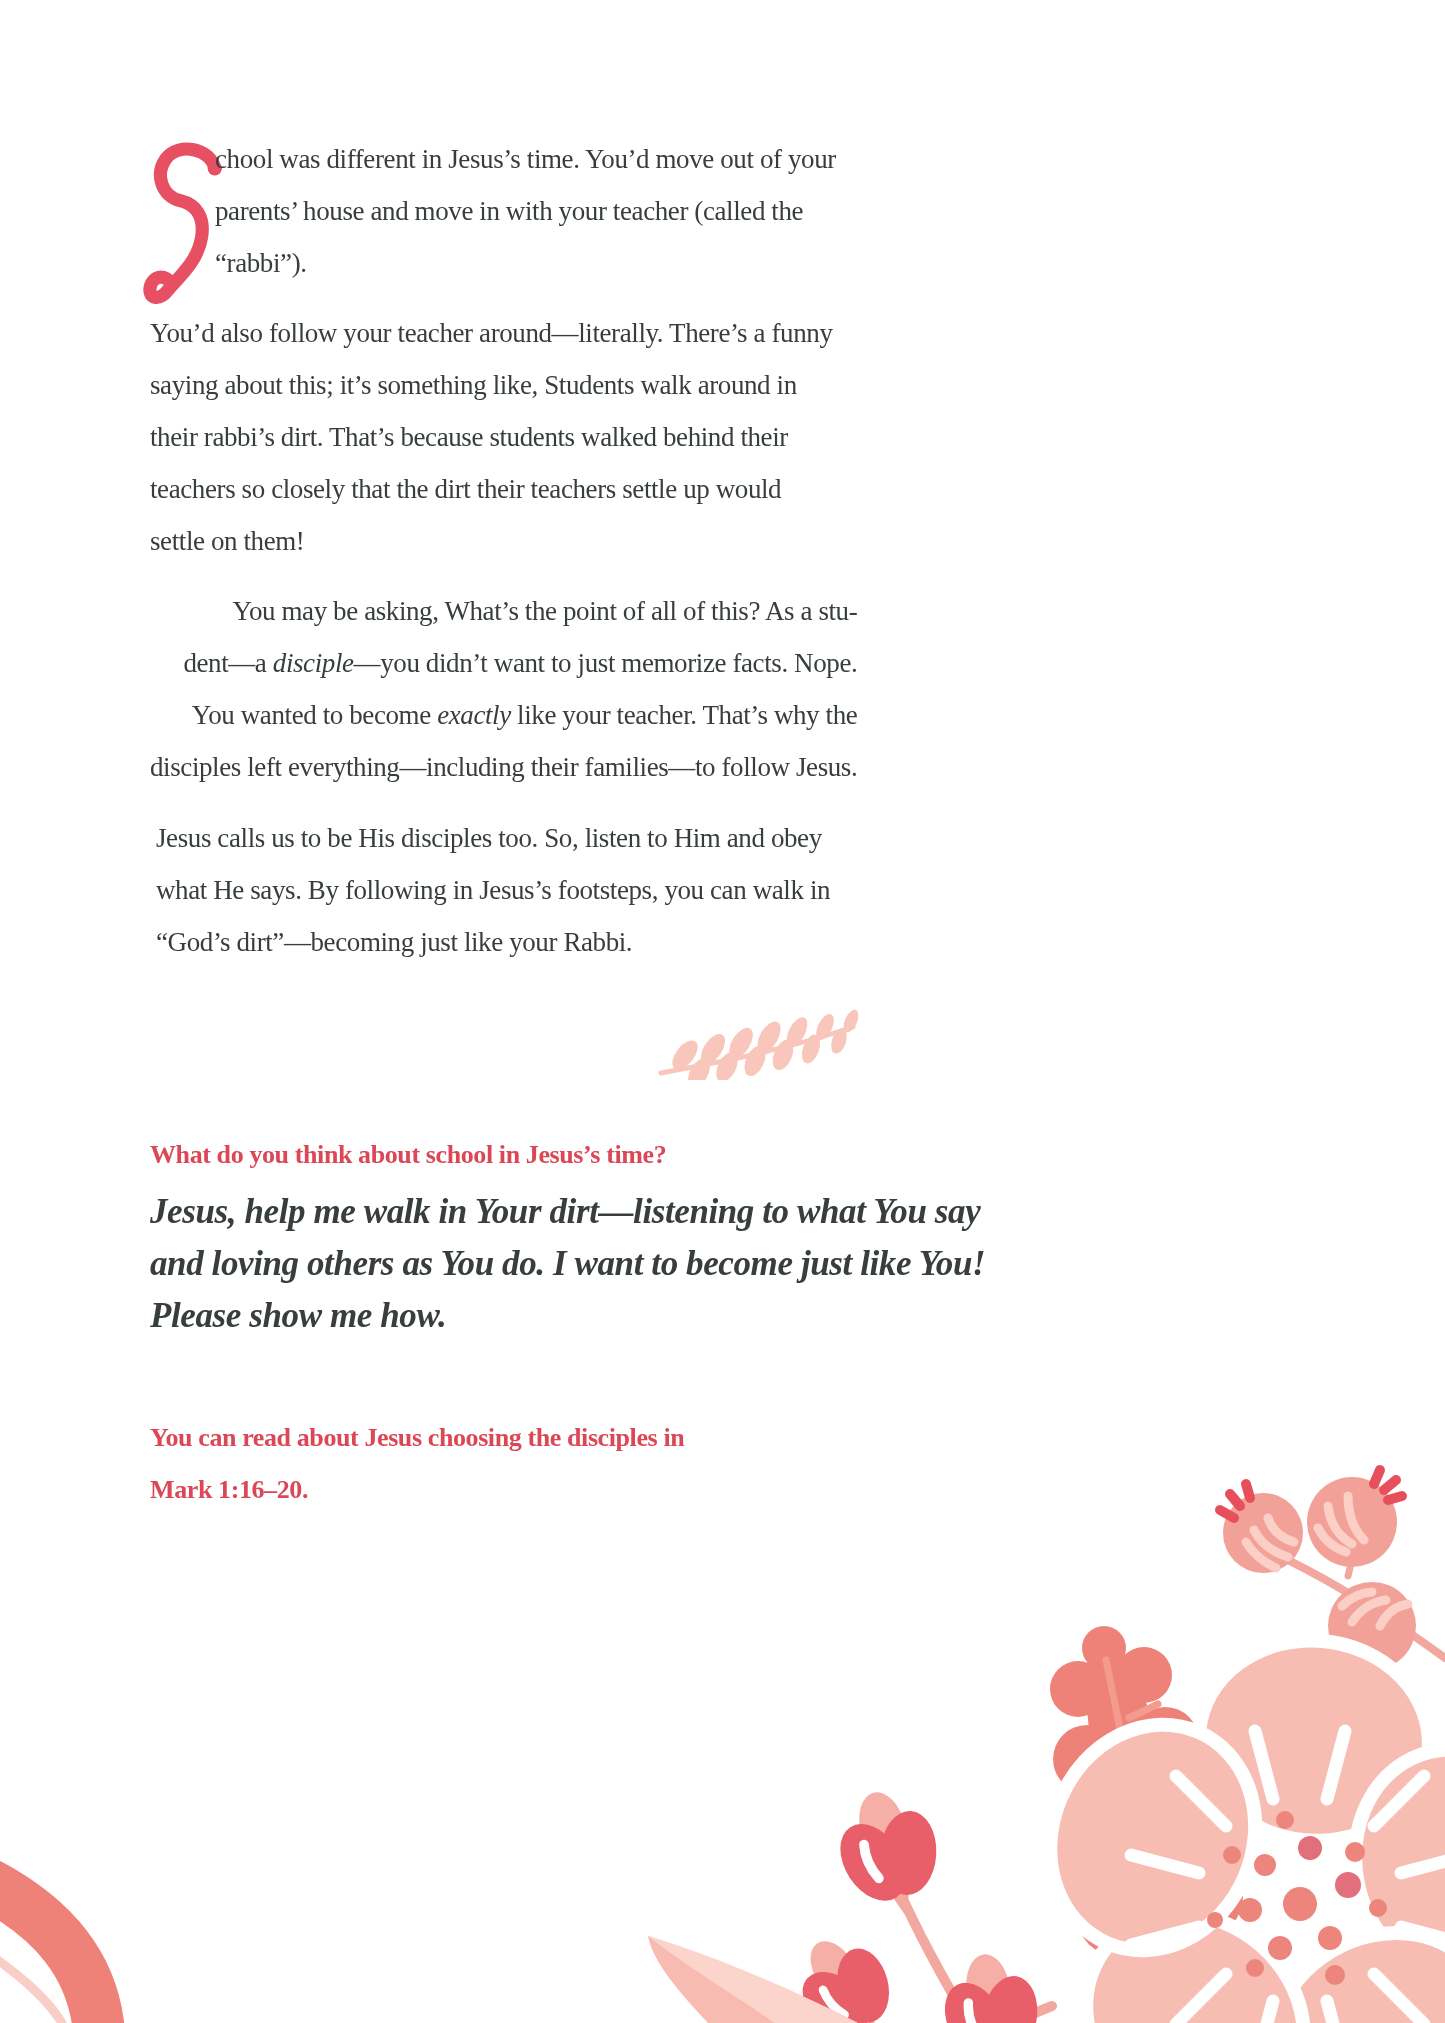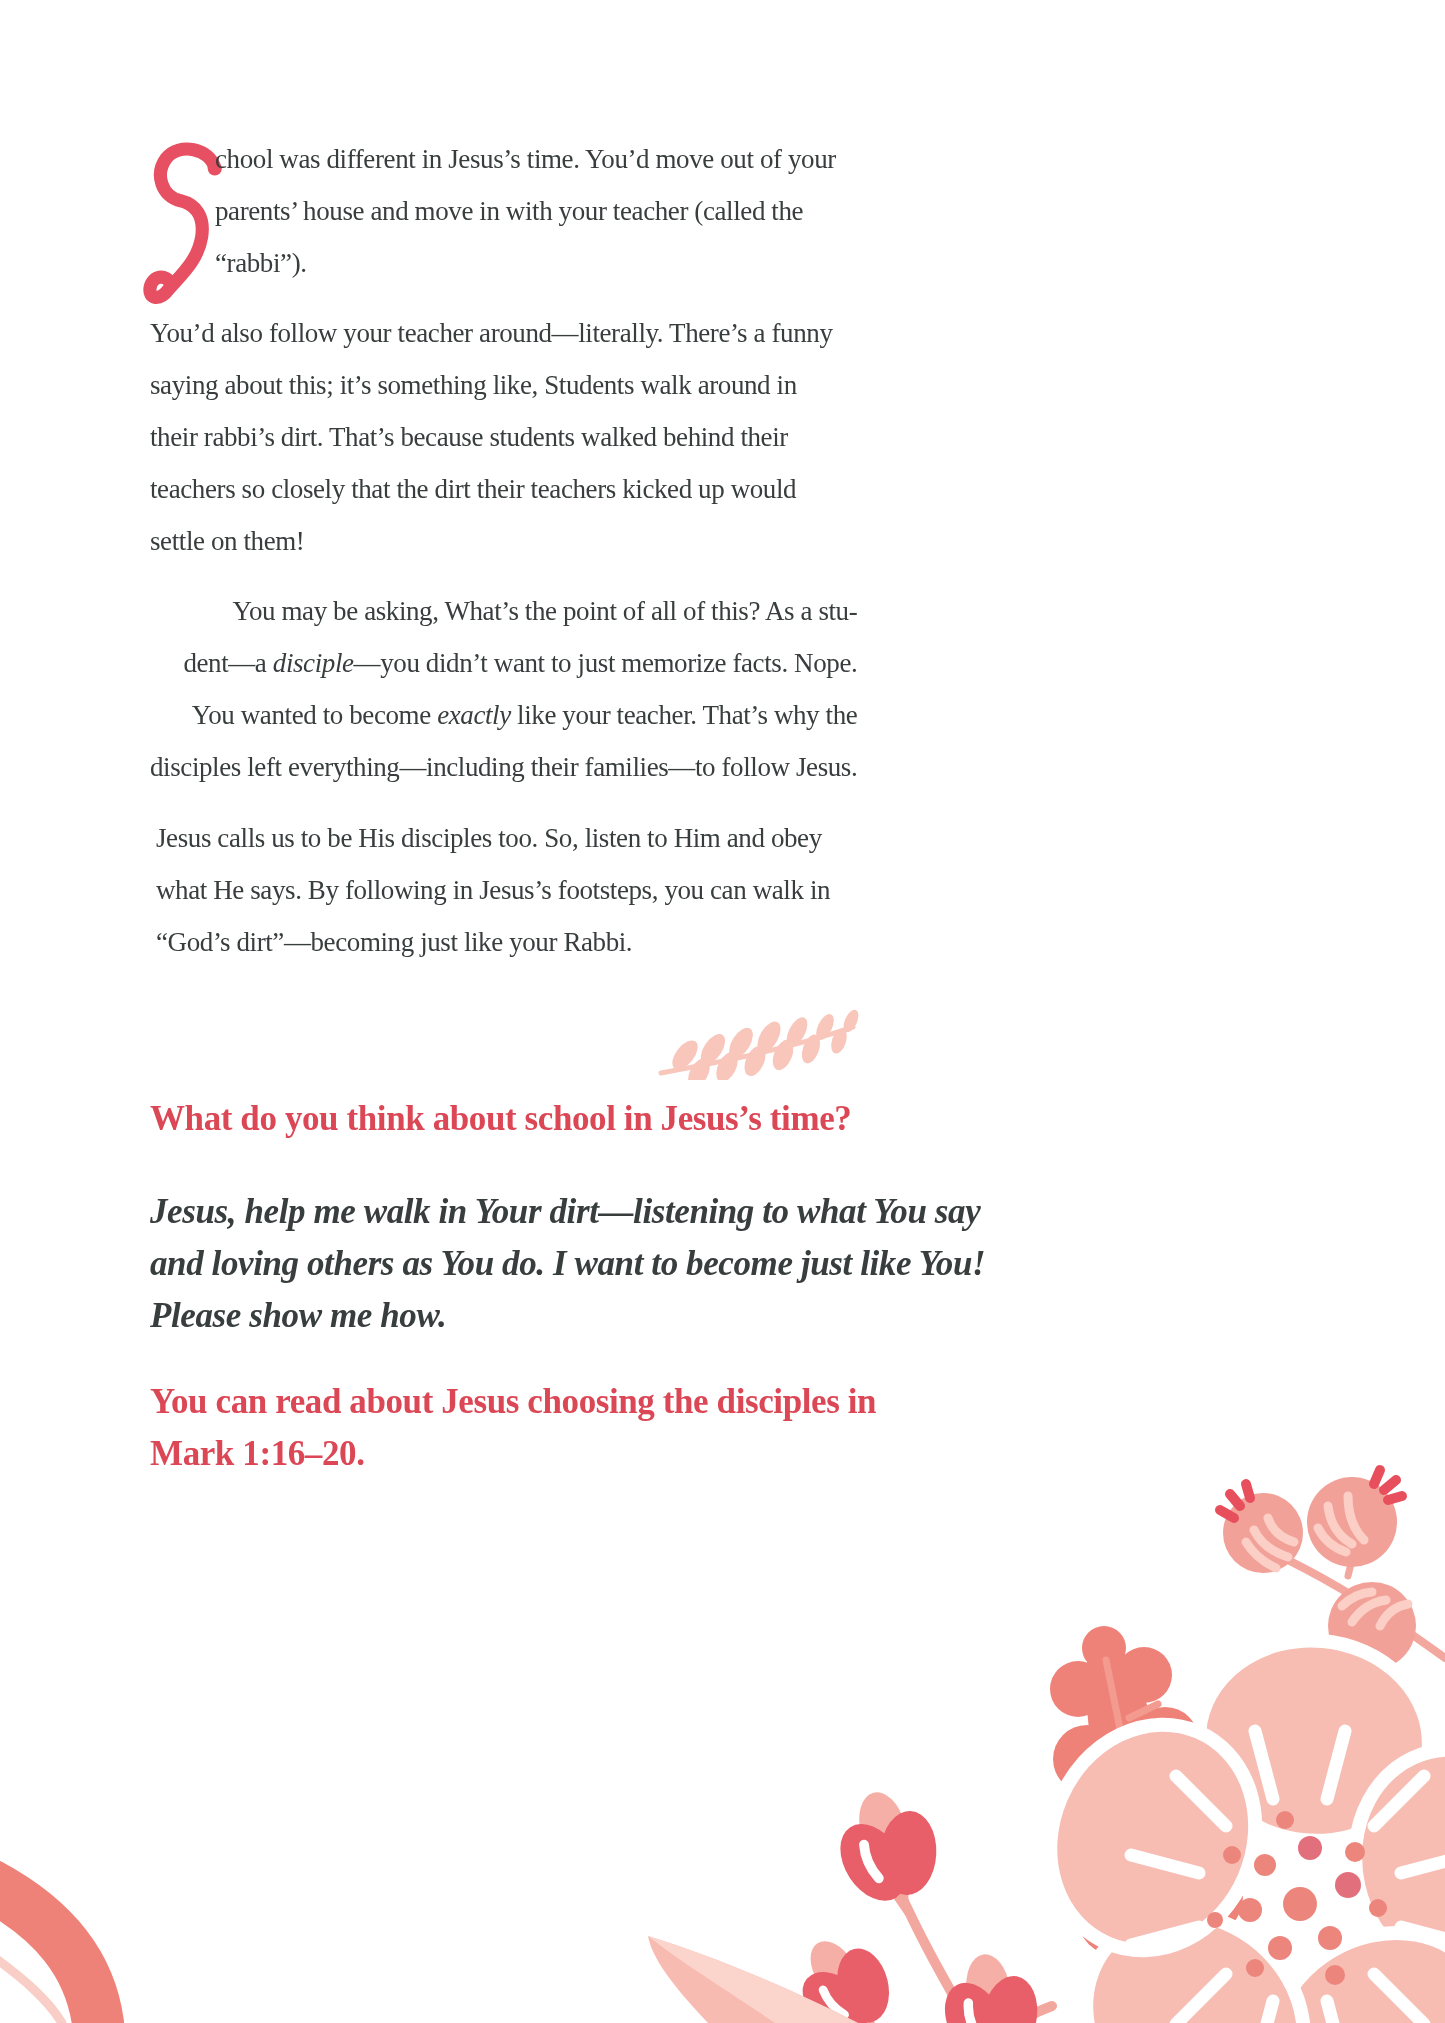--- a/index.html
+++ b/index.html
@@ -13,21 +13,21 @@
   html,body{margin:0;padding:0;}
   body{
     width:1445px;height:2023px;position:relative;overflow:hidden;
     background:var(--page-bg);
     font-family:"Liberation Serif","DejaVu Serif",serif;
     color:var(--ink);
   }
   .tblock{position:absolute;font-size:27px;line-height:52px;letter-spacing:-0.4px;white-space:nowrap;}
   .tline{display:block;}
   .it{font-style:italic;}
-  .red{color:var(--accent);font-weight:bold;font-size:35px;}
+  .red{color:var(--accent);font-weight:bold;font-size:26px;margin-top:36px;}
   .prayer{font-weight:bold;font-style:italic;font-size:35px;}
   svg{position:absolute;display:block;}
   
   .petal{fill:var(--petal);stroke:#fff;stroke-width:14;}
   .spoke{stroke:#fff;stroke-width:13;stroke-linecap:round;}
   .dotA{fill:var(--dot);} .dotB{fill:var(--dot-dark);}
   .oak{fill:var(--leaf);}
   .vein path{stroke:var(--leaf-vein);stroke-width:7;stroke-linecap:round;fill:none;}
   .berry{fill:var(--berry);}
   .bhi{stroke:var(--berry-hi);stroke-width:9;stroke-linecap:round;fill:none;}
@@ -55,21 +55,21 @@
 <div class="tblock" style="left:215px;top:133px;">
     <div class="tline"><span>chool was different in Jesus’s time. You’d move out of your</span></div>
     <div class="tline"><span>parents’ house and move in with your teacher (called the</span></div>
     <div class="tline"><span>“rabbi”).</span></div>
   </div>
 
 <div class="tblock" style="left:150px;top:307px;">
     <div class="tline"><span>You’d also follow your teacher around—literally. There’s a funny</span></div>
     <div class="tline"><span>saying about this; it’s something like, Students walk around in</span></div>
     <div class="tline"><span>their rabbi’s dirt. That’s because students walked behind their</span></div>
-    <div class="tline"><span>teachers so closely that the dirt their teachers kicked up would</span></div>
+    <div class="tline"><span>teachers so closely that the dirt their teachers settle up would</span></div>
     <div class="tline"><span>settle on them!</span></div>
   </div>
 
 <div class="tblock" style="left:150px;top:585px;text-align:right;">
     <div class="tline"><span>You may be asking, What’s the point of all of this? As a stu-</span></div>
     <div class="tline"><span>dent—a </span><span class="it">disciple</span><span>—you didn’t want to just memorize facts. Nope.</span></div>
     <div class="tline"><span>You wanted to become </span><span class="it">exactly</span><span> like your teacher. That’s why the</span></div>
     <div class="tline"><span>disciples left everything—including their families—to follow Jesus.</span></div>
   </div>
 

